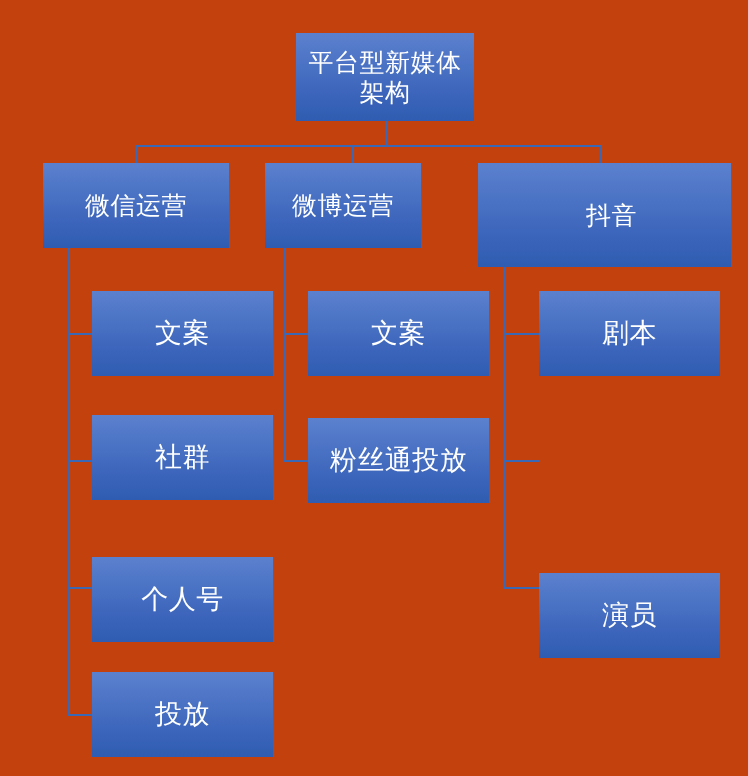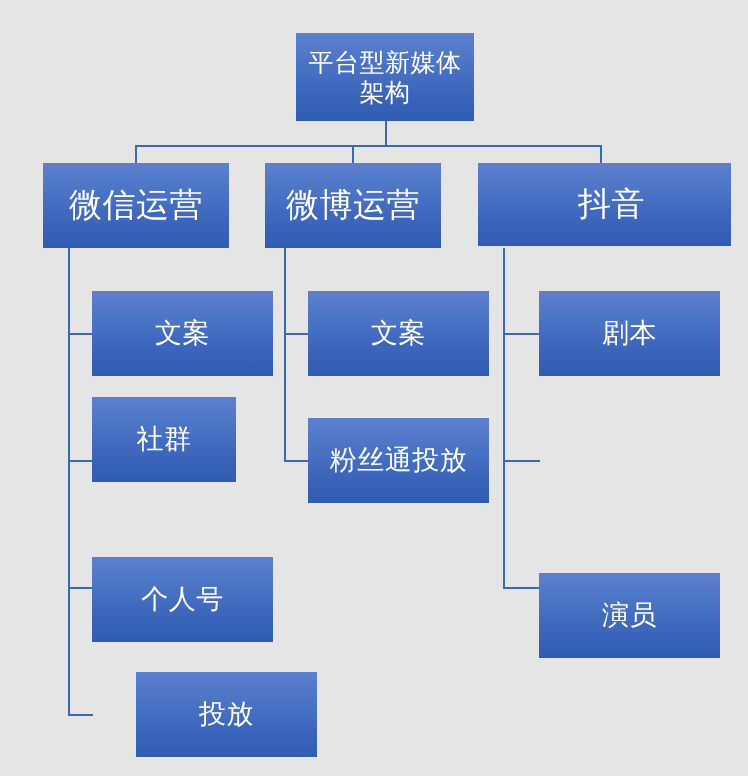--- a/index.html
+++ b/index.html
@@ -7,42 +7,42 @@
     padding: 0;
     background: #ffffff;
   }
   body {
     font-family: "Liberation Sans", "DejaVu Sans", sans-serif;
   }
   #canvas {
     position: relative;
     width: 748px;
     height: 776px;
-    background: #e5e5e5;
+    background: #c2410c;
     overflow: hidden;
   }
   .node {
     position: absolute;
     box-sizing: border-box;
     display: flex;
     align-items: center;
     justify-content: center;
     text-align: center;
     color: #ffffff;
     background: linear-gradient(180deg, #5B81CE 0%, #4A72C4 38%, #3A64BA 72%, #2F5CB0 100%);
     line-height: 1.22;
     letter-spacing: 0.5px;
     padding: 2px 6px;
     z-index: 3;
   }
   .node.root {
     font-size: 25px;
   }
   .node.level2 {
-    font-size: 33px;
+    font-size: 25px;
   }
   .node.leaf {
     font-size: 27px;
   }
   .connector {
     position: absolute;
     background: #3A68B5;
     z-index: 1;
   }
   .connector.h { height: 2px; }
@@ -71,31 +71,31 @@
 
   <div class="connector v" style="left:503px; top:248px; height:341px;"></div>
   <div class="connector h" style="left:503px; top:333px; width:37px;"></div>
   <div class="connector h" style="left:503px; top:460px; width:37px;"></div>
   <div class="connector h" style="left:503px; top:587px; width:37px;"></div>
 
   <div class="node root" style="left:296px; top:33px; width:178px; height:88px;">平台型新媒体架构</div>
 
   <div class="node level2" style="left:43px; top:163px; width:186px; height:85px;">微信运营</div>
 
-  <div class="node level2" style="left:265px; top:163px; width:176px; height:85px;">微博运营</div>
+  <div class="node level2" style="left:265px; top:163px; width:156px; height:85px;">微博运营</div>
 
-  <div class="node level2" style="left:478px; top:163px; width:253px; height:83px;padding-left:20px;">抖音</div>
+  <div class="node level2" style="left:478px; top:163px; width:253px; height:104px;padding-left:20px;">抖音</div>
 
   <div class="node leaf" style="left:92px; top:291px; width:181px; height:85px;">文案</div>
 
-  <div class="node leaf" style="left:92px; top:397px; width:144px; height:85px;">社群</div>
+  <div class="node leaf" style="left:92px; top:415px; width:181px; height:85px;">社群</div>
 
   <div class="node leaf" style="left:92px; top:557px; width:181px; height:85px;">个人号</div>
 
-  <div class="node leaf" style="left:92px; top:672px; width:181px; height:85px;margin-left:44px;">投放</div>
+  <div class="node leaf" style="left:92px; top:672px; width:181px; height:85px;">投放</div>
 
   <div class="node leaf" style="left:308px; top:291px; width:181px; height:85px;">文案</div>
 
   <div class="node leaf" style="left:308px; top:418px; width:181px; height:85px;">粉丝通投放</div>
 
   <div class="node leaf" style="left:539px; top:291px; width:181px; height:85px;">剧本</div>
 
 
   <div class="node leaf" style="left:539px; top:545px; width:181px; height:85px;margin-top:28px;">演员</div>
 

